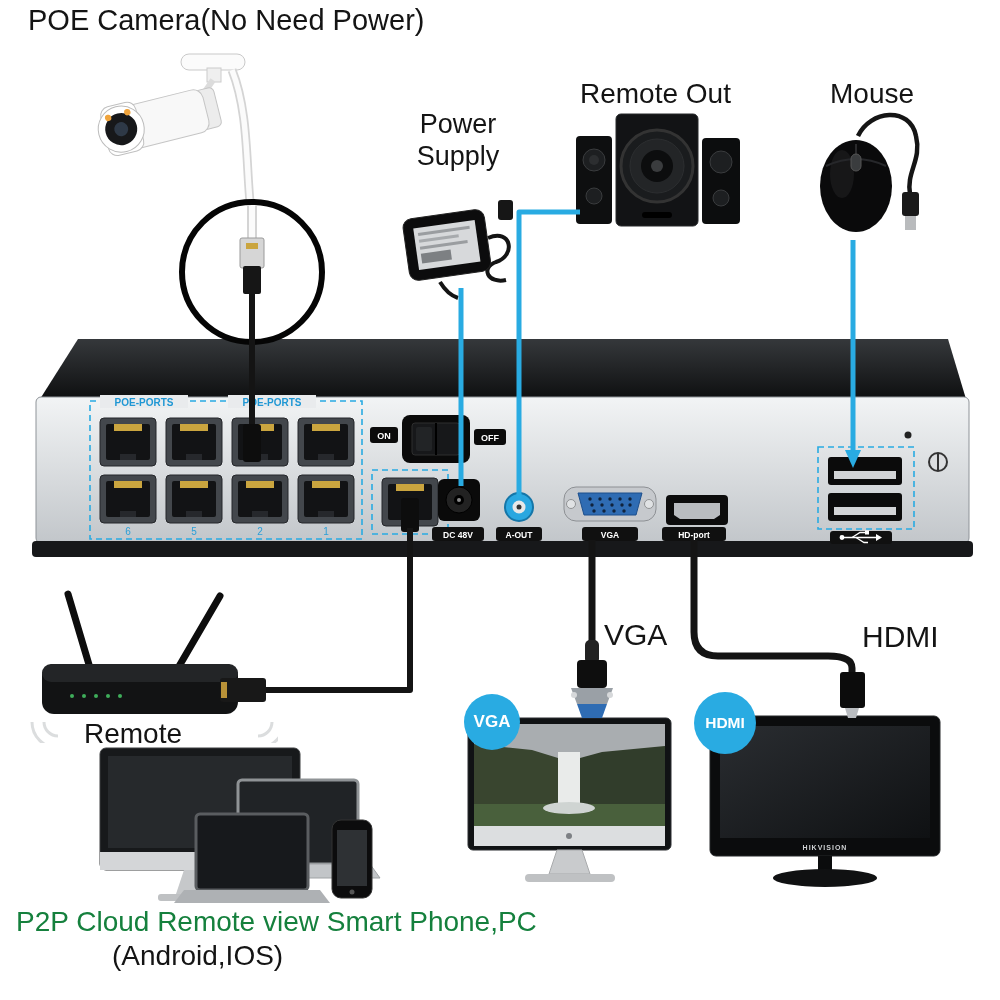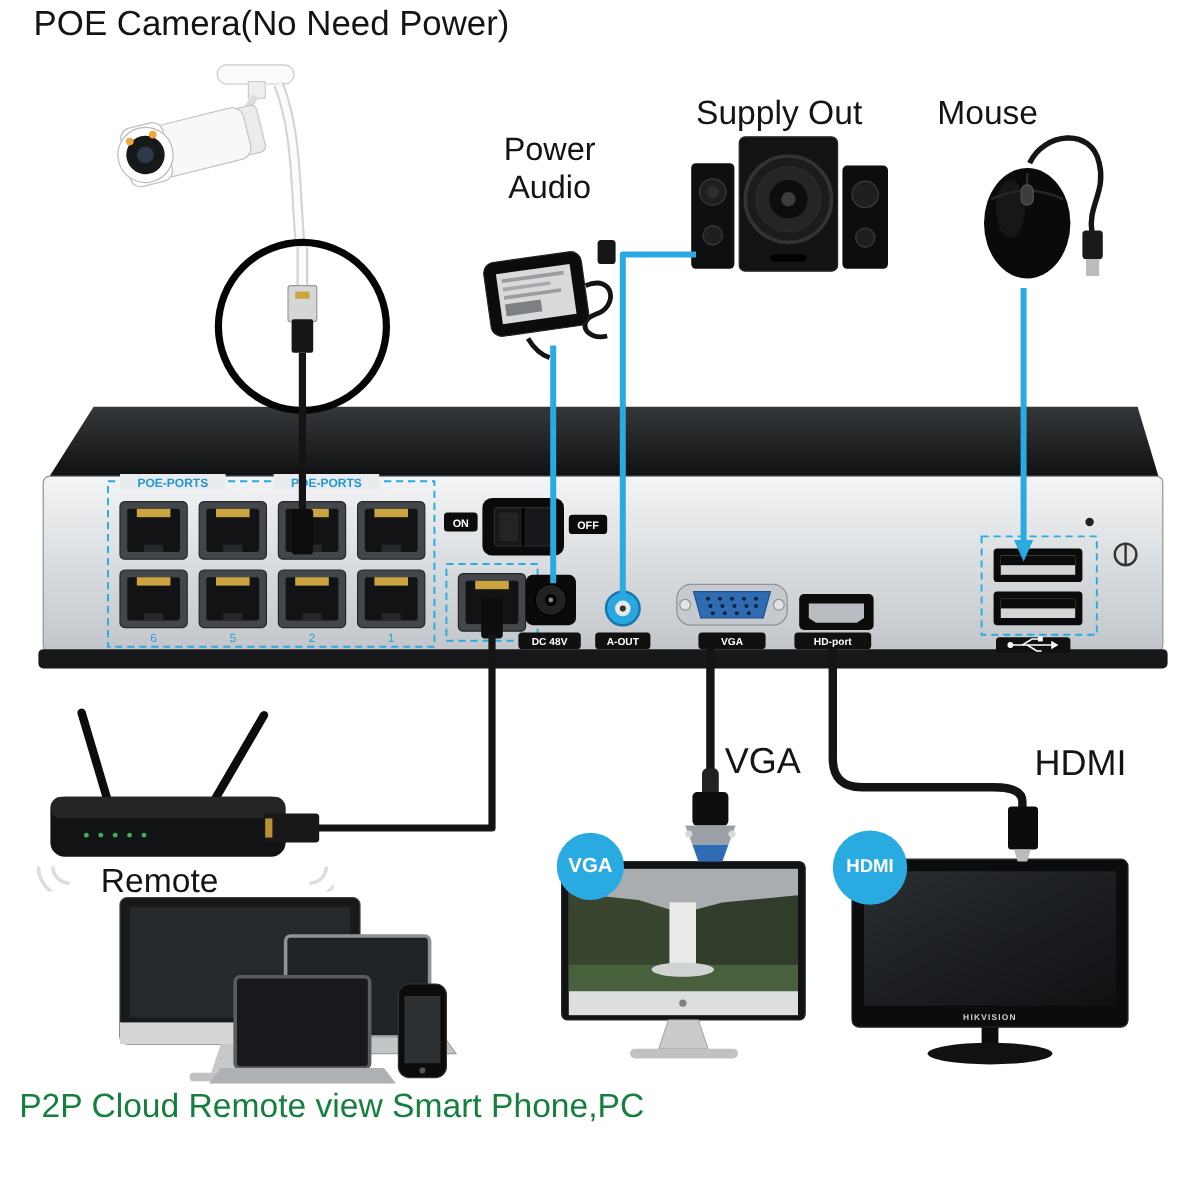--- a/index.html
+++ b/index.html
@@ -330,21 +330,22 @@
     <path d="M 694,540 L 694,632 Q 694,656 718,656 L 828,656 Q 852,656 852,668 L 852,674" stroke="#141414" stroke-width="7" fill="none"></path>
     <g>
       <rect x="840" y="672" width="25" height="36" rx="3" fill="#0c0c0c"></rect>
       <polygon points="845,708 859,708 856,718 848,718" fill="#b9bcc0"></polygon>
     </g>
   </svg>
 
   <div class="badge" style="left:464px;top:694px;width:56px;height:56px;font-size:17px;">VGA</div>
   <div class="badge" style="left:694px;top:692px;width:62px;height:62px;font-size:15.5px;">HDMI</div>
 
-  <div class="lbl center" style="left:398px;top:108px;width:120px;font-size:27px;line-height:1.2;white-space:normal;">Power Audio</div>
-  <div class="lbl" style="left:580px;top:78px;">Supply Out</div>
-  <div class="lbl" style="left:781px;top:78px;">Mouse</div>
+  <div class="lbl center" style="left:398px;top:108px;width:120px;font-size:27px;line-height:1.2;white-space:normal;">Power Supply</div>
+  <div class="lbl" style="left:580px;top:78px;">Remote Out</div>
+  <div class="lbl" style="left:830px;top:78px;">Mouse</div>
   <div class="lbl" style="left:604px;top:618px;font-size:30px;">VGA</div>
   <div class="lbl" style="left:862px;top:620px;font-size:30px;">HDMI</div>
   <div class="lbl" style="left:84px;top:718px;">Remote</div>
   <div class="lbl red" style="left:16px;top:906px;">P2P Cloud Remote view Smart Phone,PC</div>
+  <div class="lbl" style="left:112px;top:940px;">(Android,IOS)</div>
 
 </div>
 
 </body></html>

